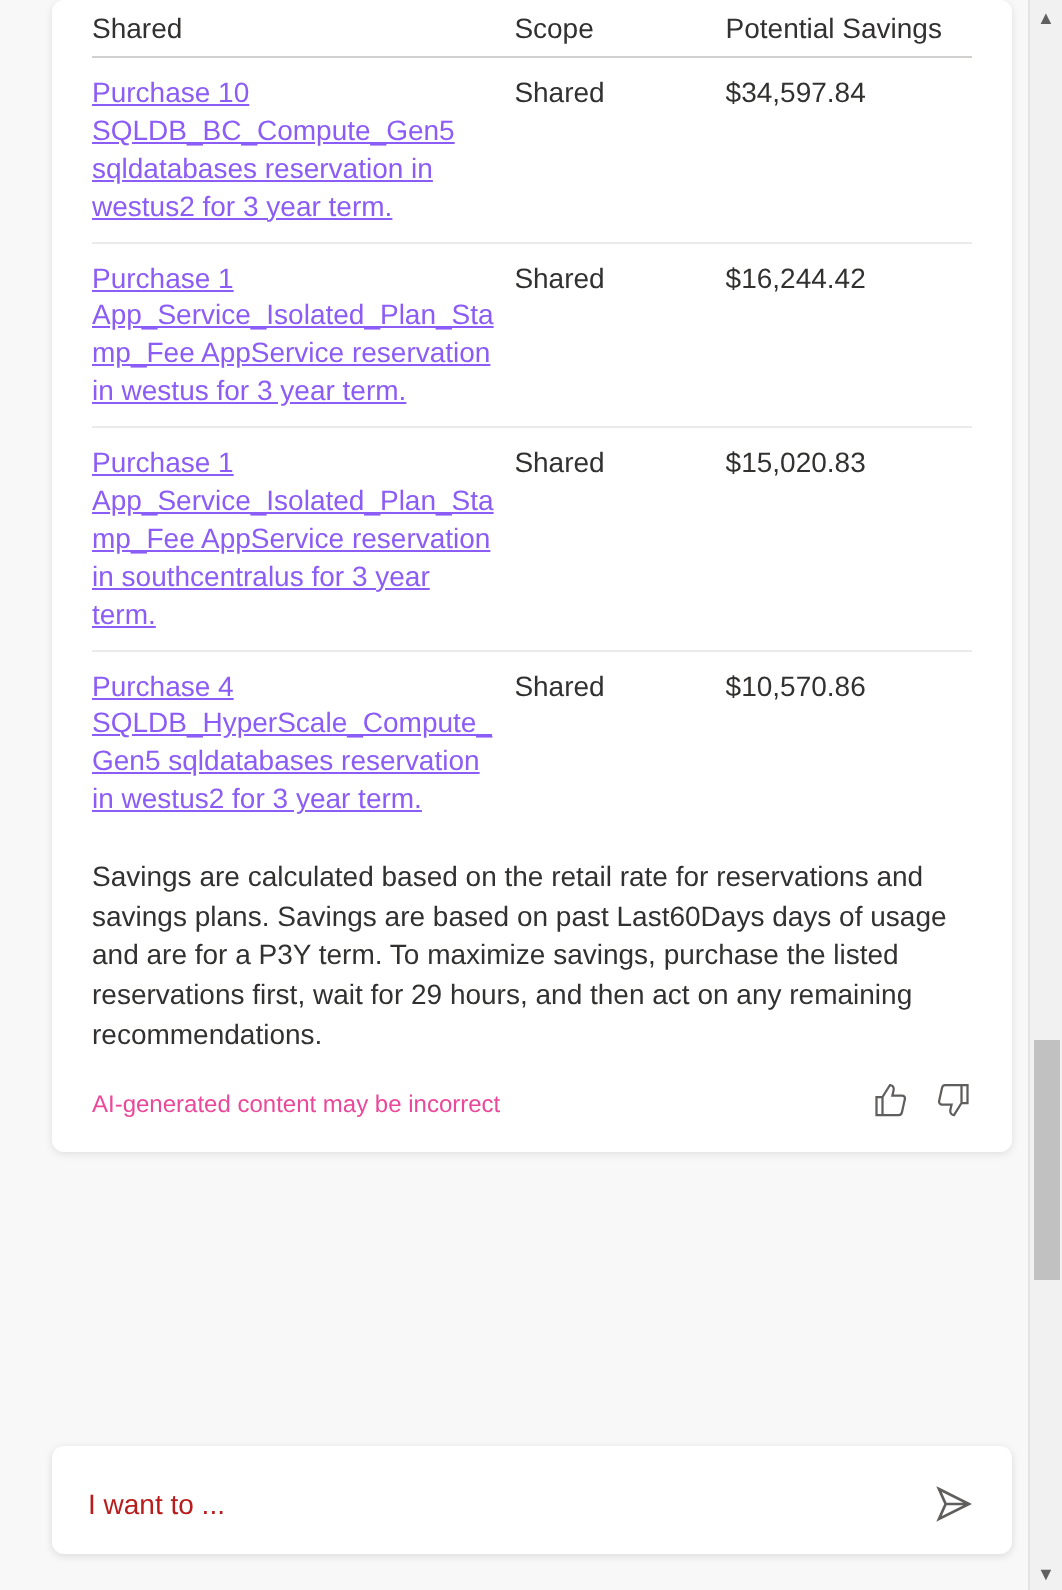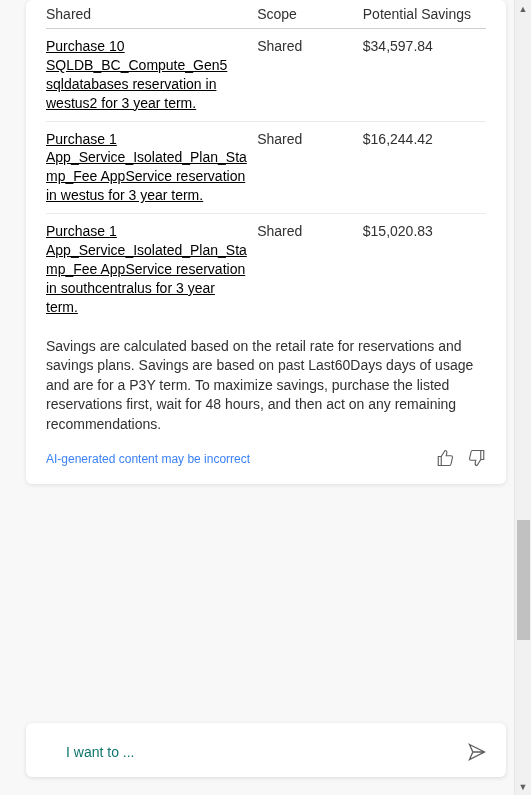--- a/index.html
+++ b/index.html
@@ -67,56 +67,55 @@
     th.col-savings { width: 28%; }
     td {
       padding: 8px 8px 8px 0;
       vertical-align: top;
       border-bottom: 1px solid #edebe9;
       font-size: 14px;
       line-height: 1.35;
     }
     tr:last-child td { border-bottom: none; }
     .action-link {
-      color: #000000;
+      color: #8b5cf6;
       text-decoration: underline;
       cursor: pointer;
       word-break: break-word;
     }
     .note {
       font-size: 14px;
       line-height: 1.4;
       margin-top: 12px;
       color: #323130;
     }
     .disclaimer-row {
       margin-top: 14px;
       display: flex;
       align-items: center;
       justify-content: space-between;
     }
     .disclaimer {
       font-size: 12px;
-      color: #3b82f6;
+      color: #ec4899;
     }
     .feedback-icons { display: flex; gap: 14px; }
     .feedback-icons svg { width: 18px; height: 18px; stroke: #605e5c; fill: none; cursor: pointer; }
     .input-card {
       background: #fff;
       margin: 0 8px 18px 26px;
       border-radius: 6px;
       box-shadow: 0 1px 4px rgba(0,0,0,0.12);
       padding: 18px 18px 14px 18px;
     }
     .input-inner { display: flex; align-items: center; justify-content: space-between; }
     .prompt-area { flex: 1; }
     .prompt-placeholder {
-      color: #0f766e;
-      font-size: 14px;
-      margin-left: 22px;
+      color: #b91c1c;
+      font-size: 14px;
     }
     .counter {
       font-size: 11px;
       color: #8a8886;
       margin-top: 24px;
     }
     .send-btn {
       width: 22px; height: 22px;
       display: flex; align-items:center; justify-content:center;
       cursor: pointer;
@@ -149,24 +148,29 @@
             <tr>
               <td><span class="action-link">Purchase 1 App_Service_Isolated_Plan_Stamp_Fee AppService reservation in westus for 3 year term.</span></td>
               <td>Shared</td>
               <td>$16,244.42</td>
             </tr>
             <tr>
               <td><span class="action-link">Purchase 1 App_Service_Isolated_Plan_Stamp_Fee AppService reservation in southcentralus for 3 year term.</span></td>
               <td>Shared</td>
               <td>$15,020.83</td>
             </tr>
+            <tr>
+              <td><span class="action-link">Purchase 4 SQLDB_HyperScale_Compute_Gen5 sqldatabases reservation in westus2 for 3 year term.</span></td>
+              <td>Shared</td>
+              <td>$10,570.86</td>
+            </tr>
           </tbody>
         </table>
 
-        <p class="note">Savings are calculated based on the retail rate for reservations and savings plans. Savings are based on past Last60Days days of usage and are for a P3Y term. To maximize savings, purchase the listed reservations first, wait for 48 hours, and then act on any remaining recommendations.</p>
+        <p class="note">Savings are calculated based on the retail rate for reservations and savings plans. Savings are based on past Last60Days days of usage and are for a P3Y term. To maximize savings, purchase the listed reservations first, wait for 29 hours, and then act on any remaining recommendations.</p>
 
         <div class="disclaimer-row">
           <span class="disclaimer">AI-generated content may be incorrect</span>
           <div class="feedback-icons">
             <span>
               <svg viewBox="0 0 24 24" stroke-width="1.5">
                   <path d="M7 22V10l5-8c1.5 0 2.5 1.2 2.5 2.7 0 .3-.4 2.3-.9 4.3H20c1.1 0 2 .9 2 2l-2 9c-.2 1-.9 2-2 2H7z M7 10H3v12h4"></path>
                 </svg>
             </span>
             <span>

